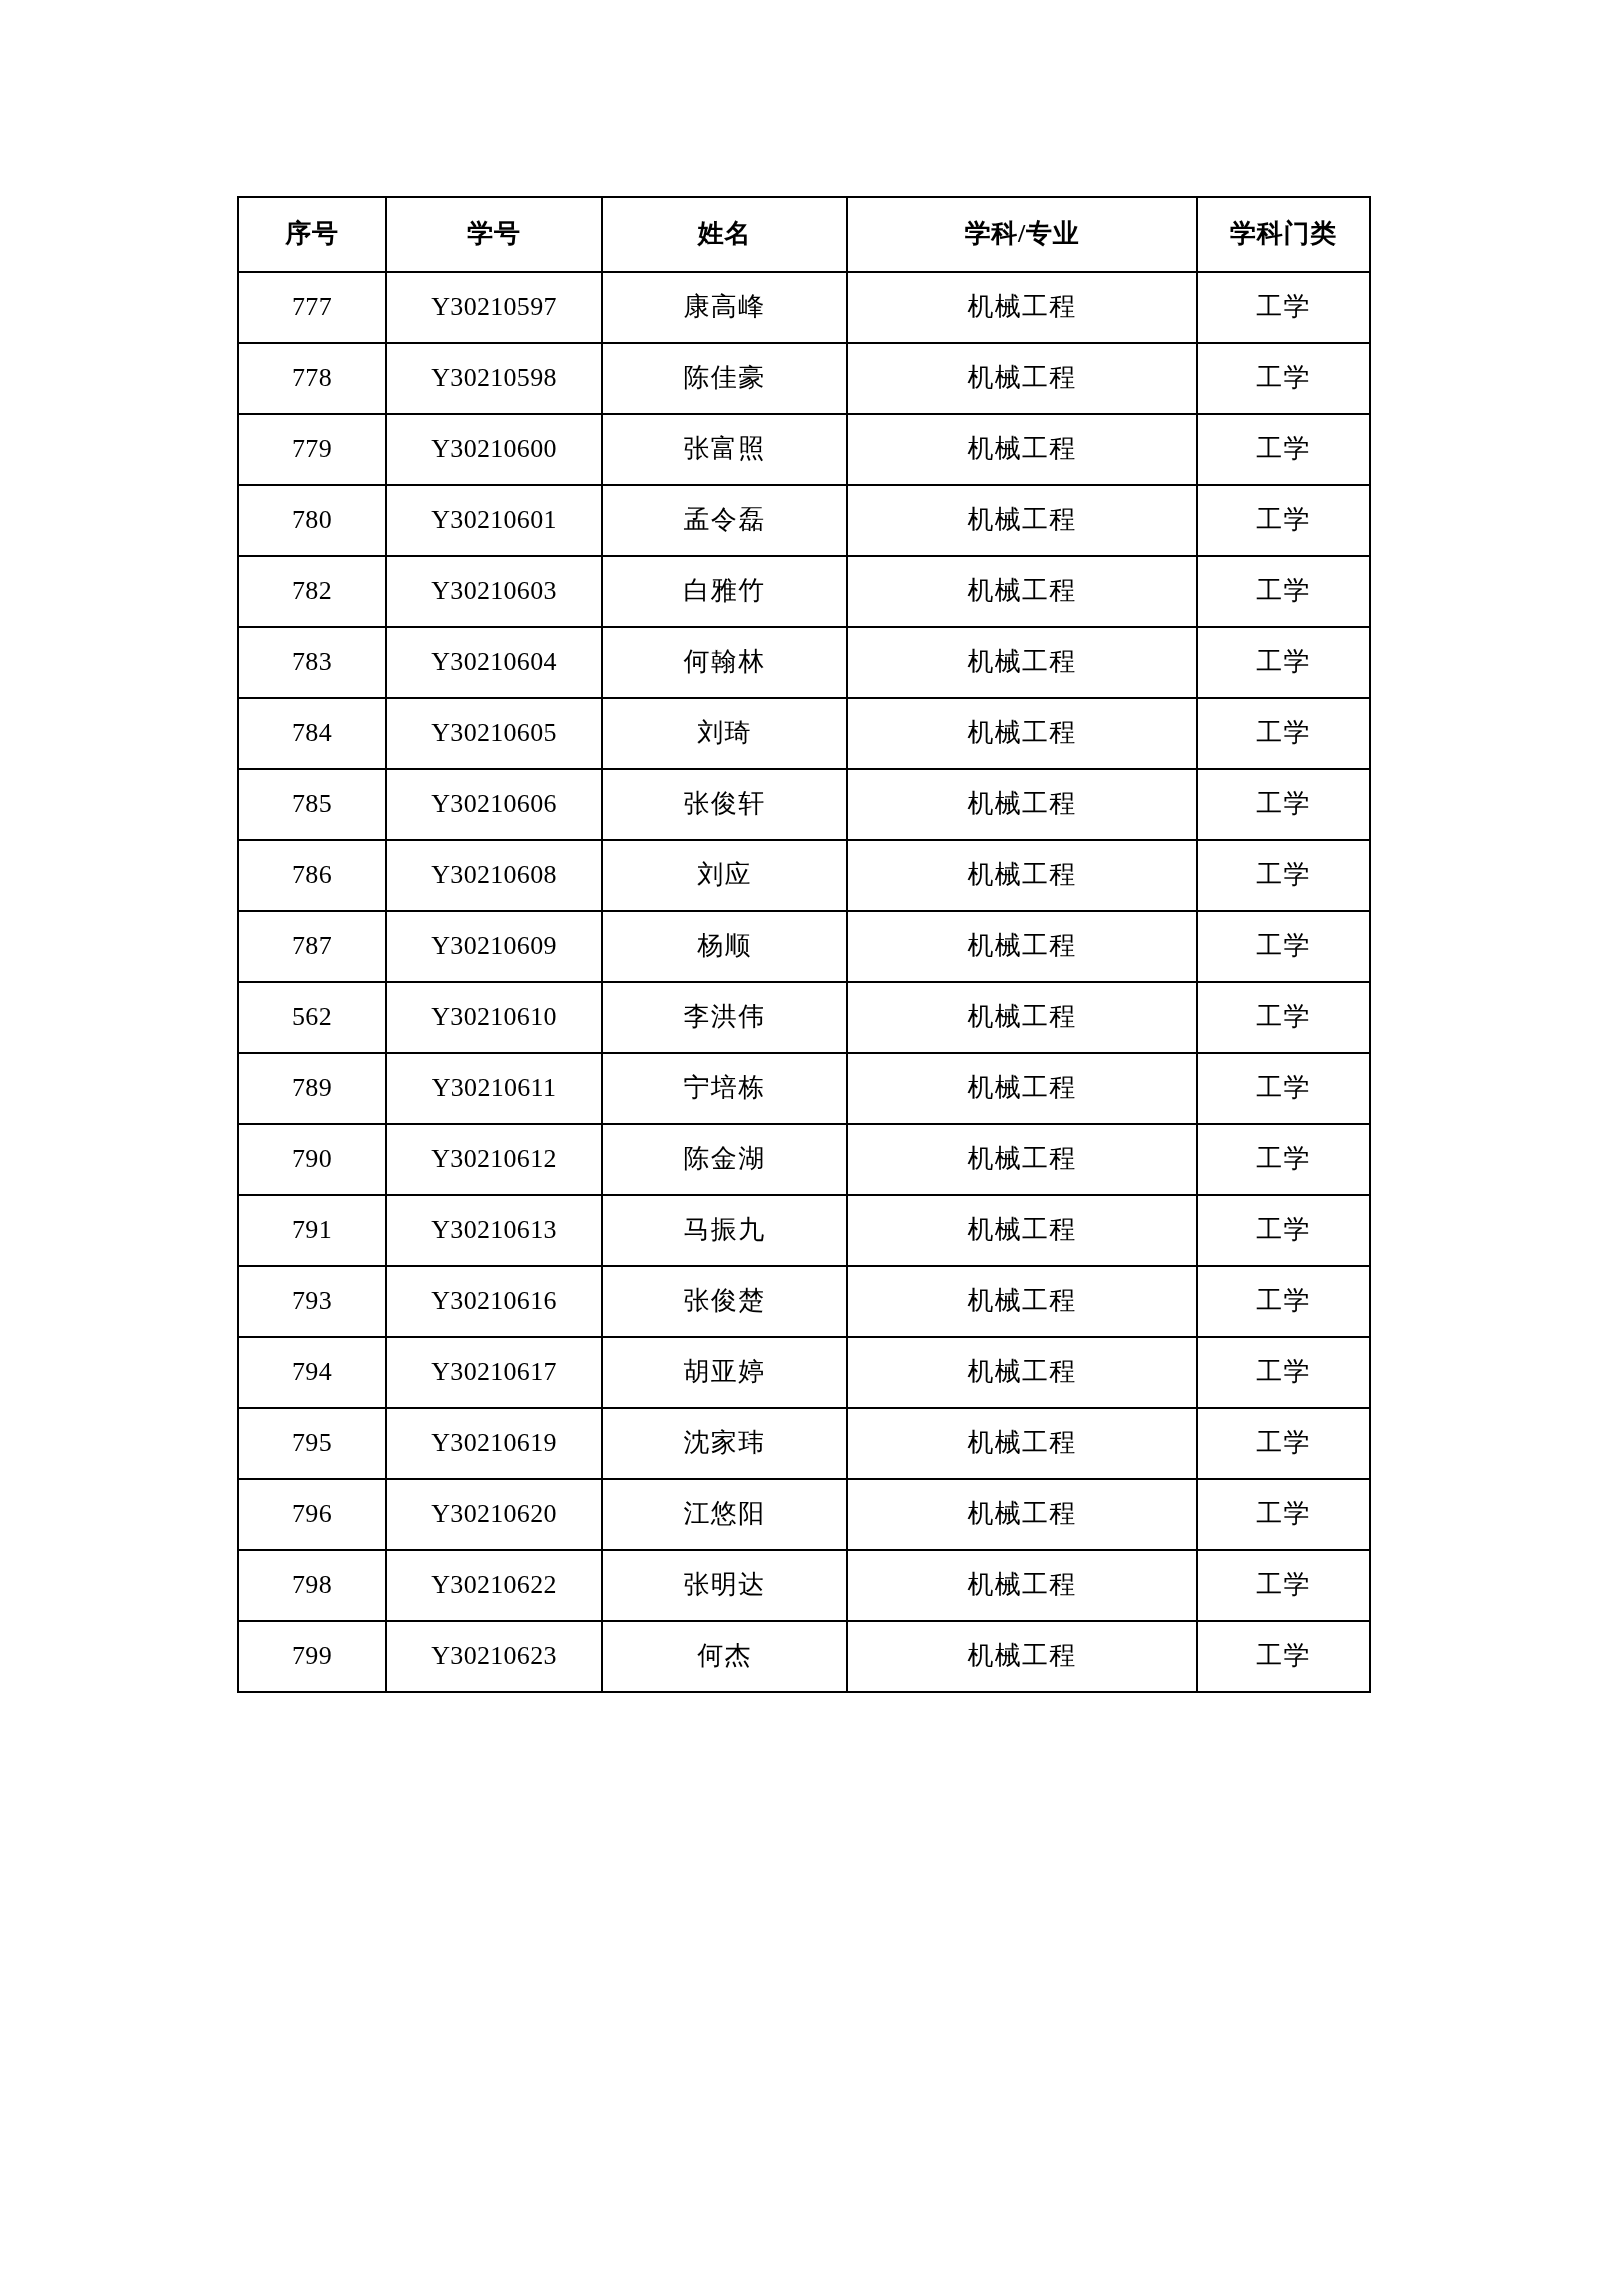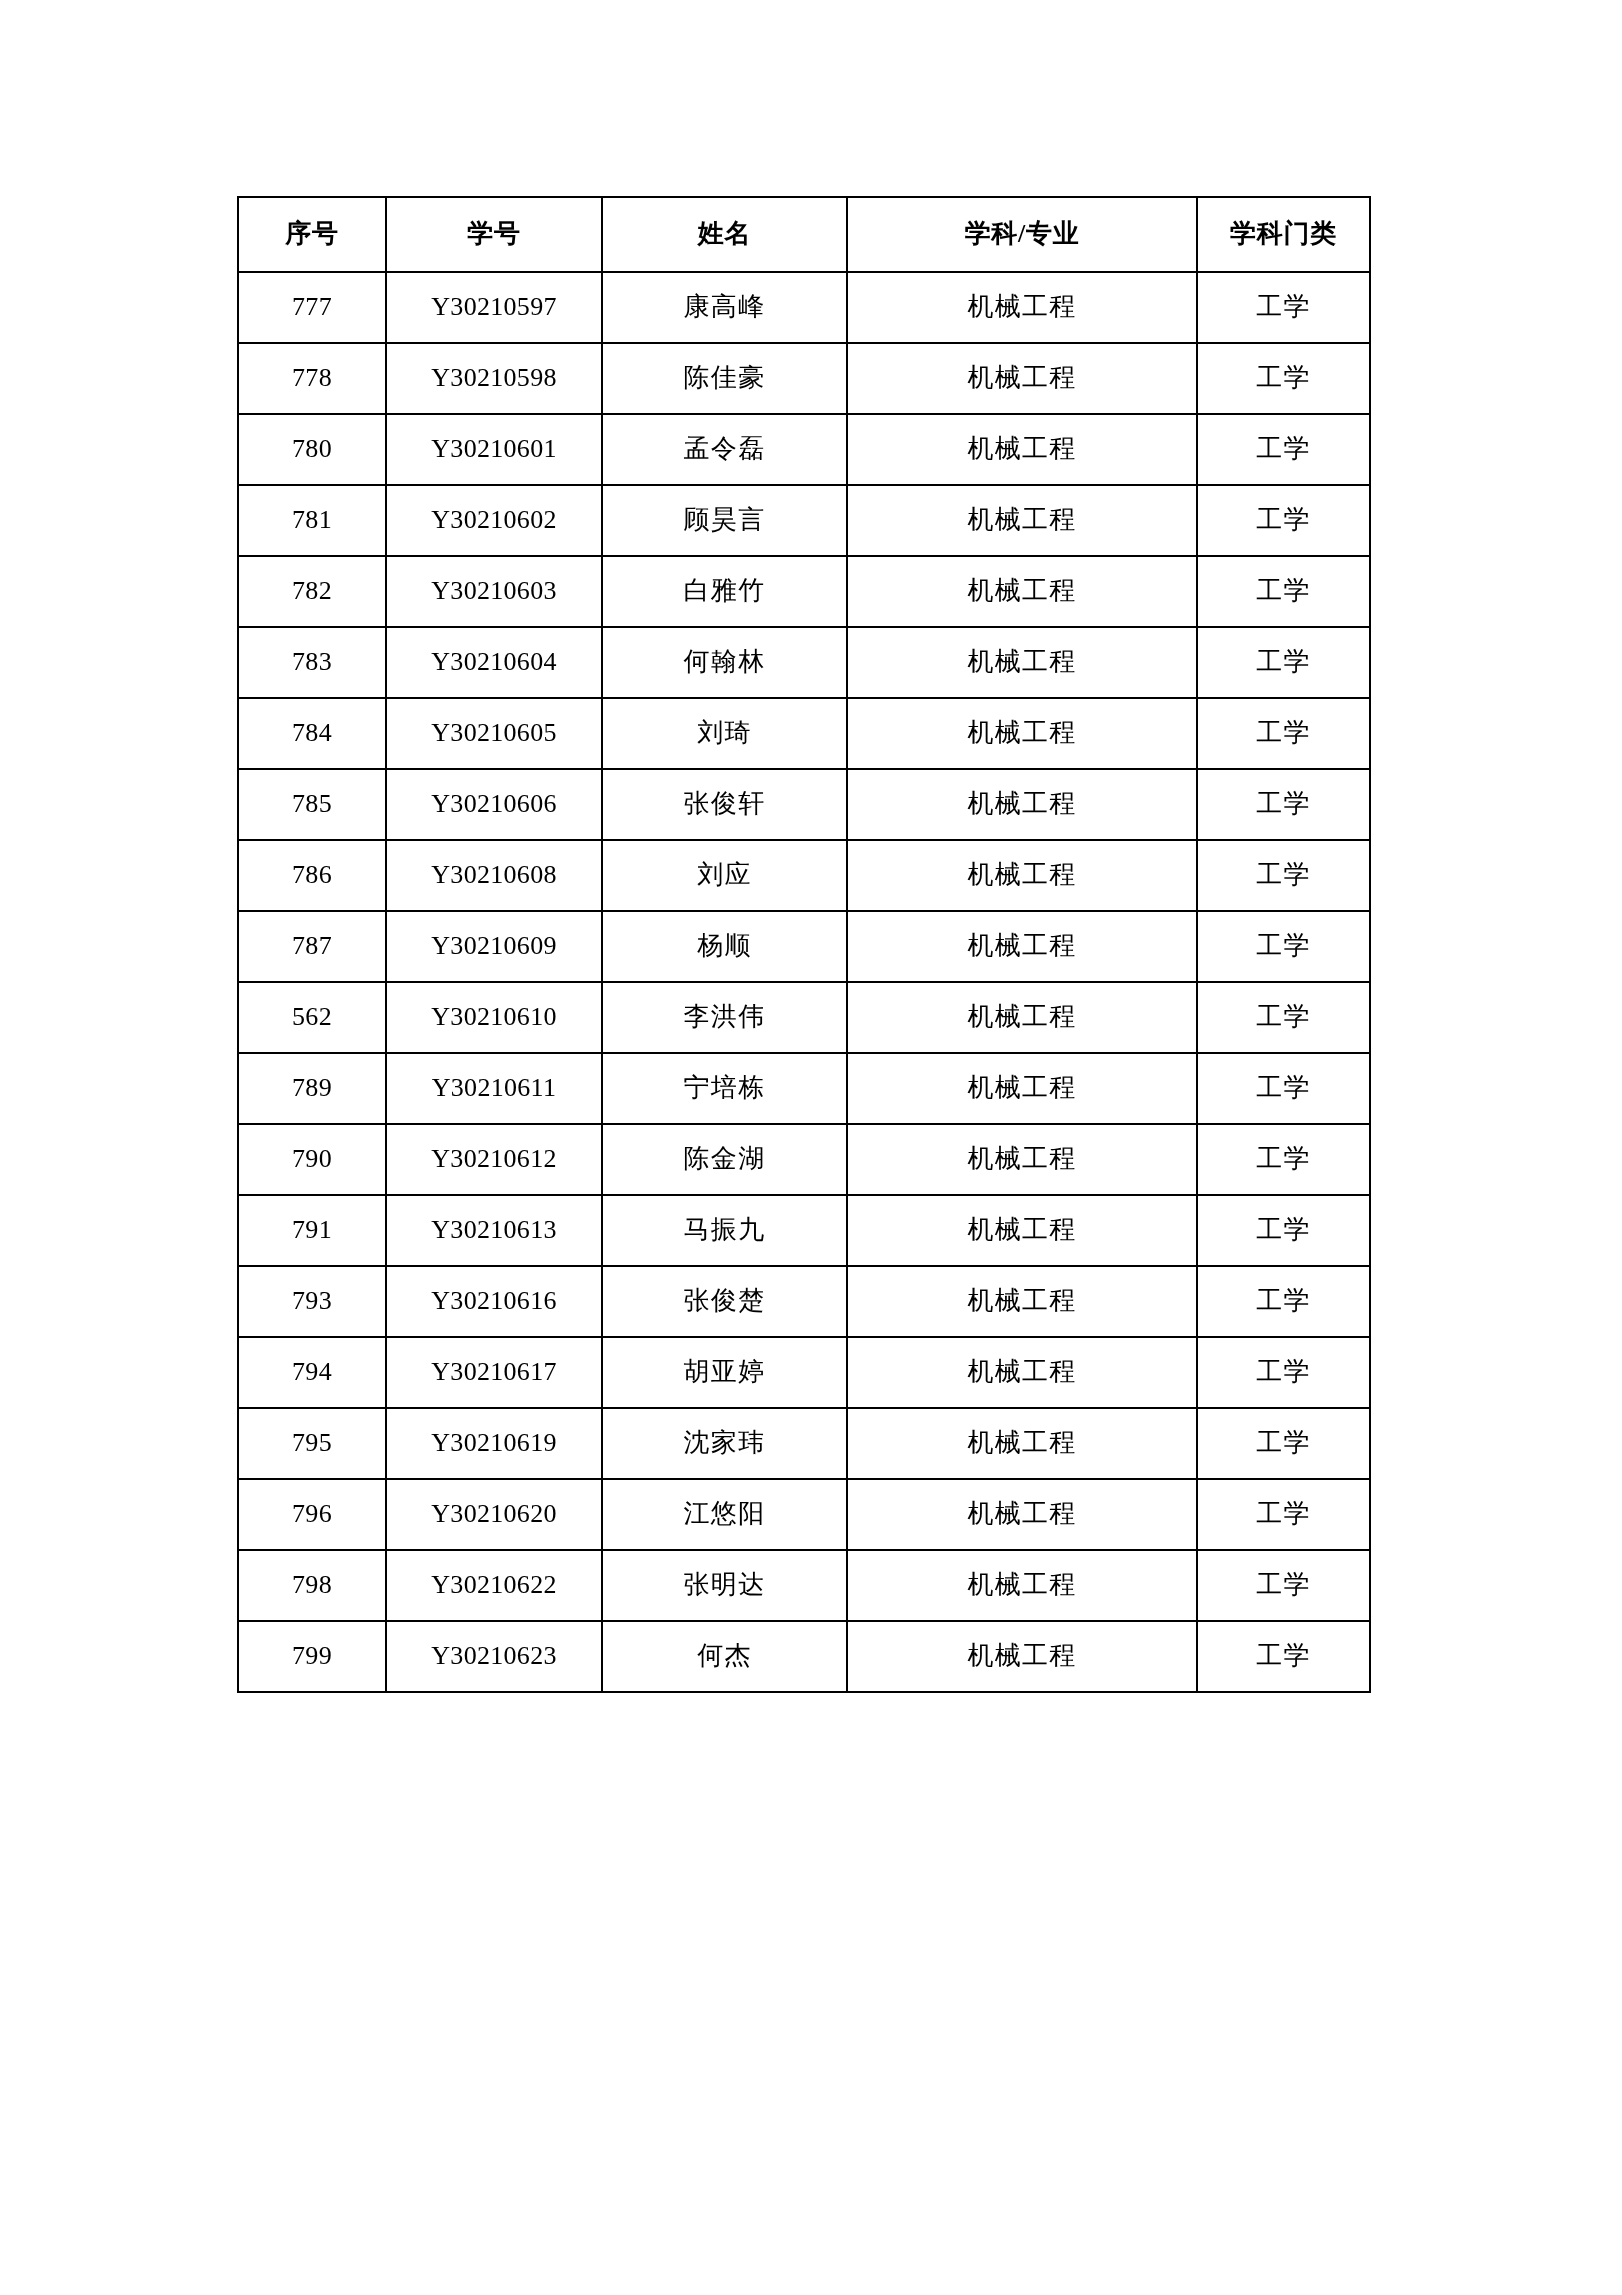--- a/index.html
+++ b/index.html
@@ -103,30 +103,30 @@
             <td class="cell-cat">工学</td>
           </tr>
           <tr>
             <td class="cell-seq">778</td>
             <td class="cell-sid">Y30210598</td>
             <td class="cell-name">陈佳豪</td>
             <td class="cell-major">机械工程</td>
             <td class="cell-cat">工学</td>
           </tr>
           <tr>
+            <td class="cell-seq">779</td>
+            <td class="cell-sid">Y30210600</td>
+            <td class="cell-name">张富照</td>
+            <td class="cell-major">机械工程</td>
+            <td class="cell-cat">工学</td>
+          </tr>
+          <tr>
             <td class="cell-seq">780</td>
             <td class="cell-sid">Y30210601</td>
             <td class="cell-name">孟令磊</td>
-            <td class="cell-major">机械工程</td>
-            <td class="cell-cat">工学</td>
-          </tr>
-          <tr>
-            <td class="cell-seq">781</td>
-            <td class="cell-sid">Y30210602</td>
-            <td class="cell-name">顾昊言</td>
             <td class="cell-major">机械工程</td>
             <td class="cell-cat">工学</td>
           </tr>
           <tr>
             <td class="cell-seq">782</td>
             <td class="cell-sid">Y30210603</td>
             <td class="cell-name">白雅竹</td>
             <td class="cell-major">机械工程</td>
             <td class="cell-cat">工学</td>
           </tr>

